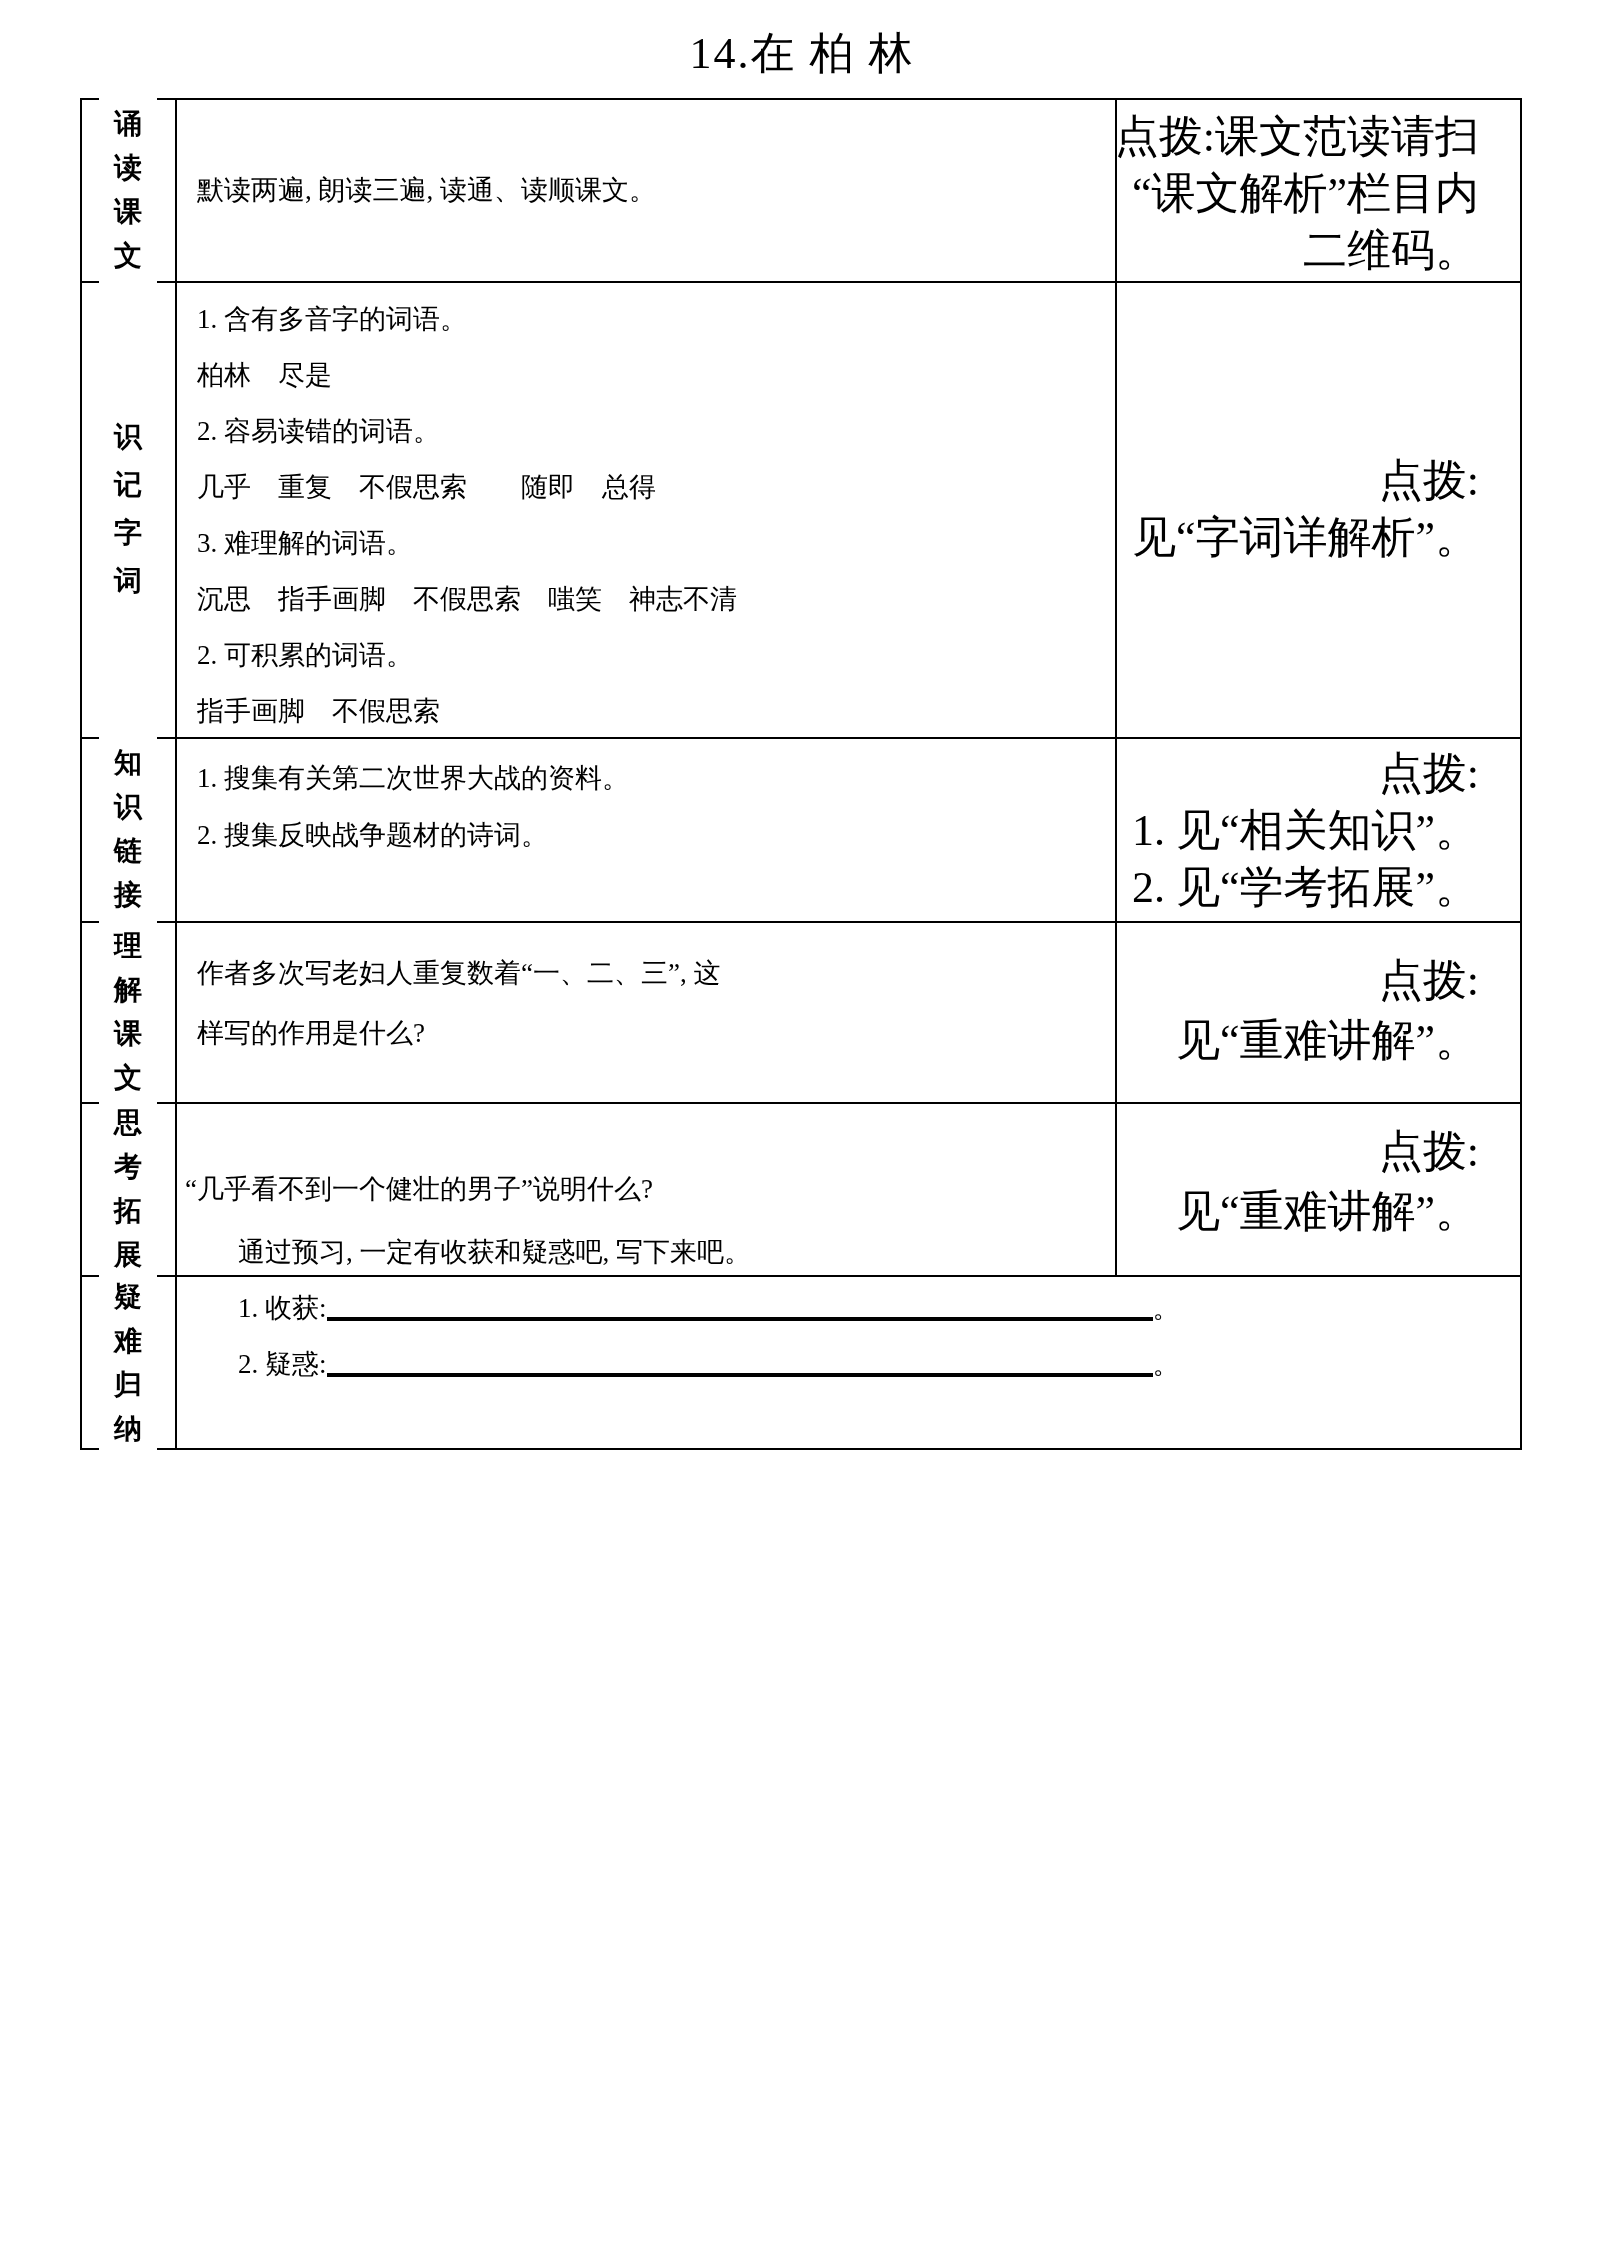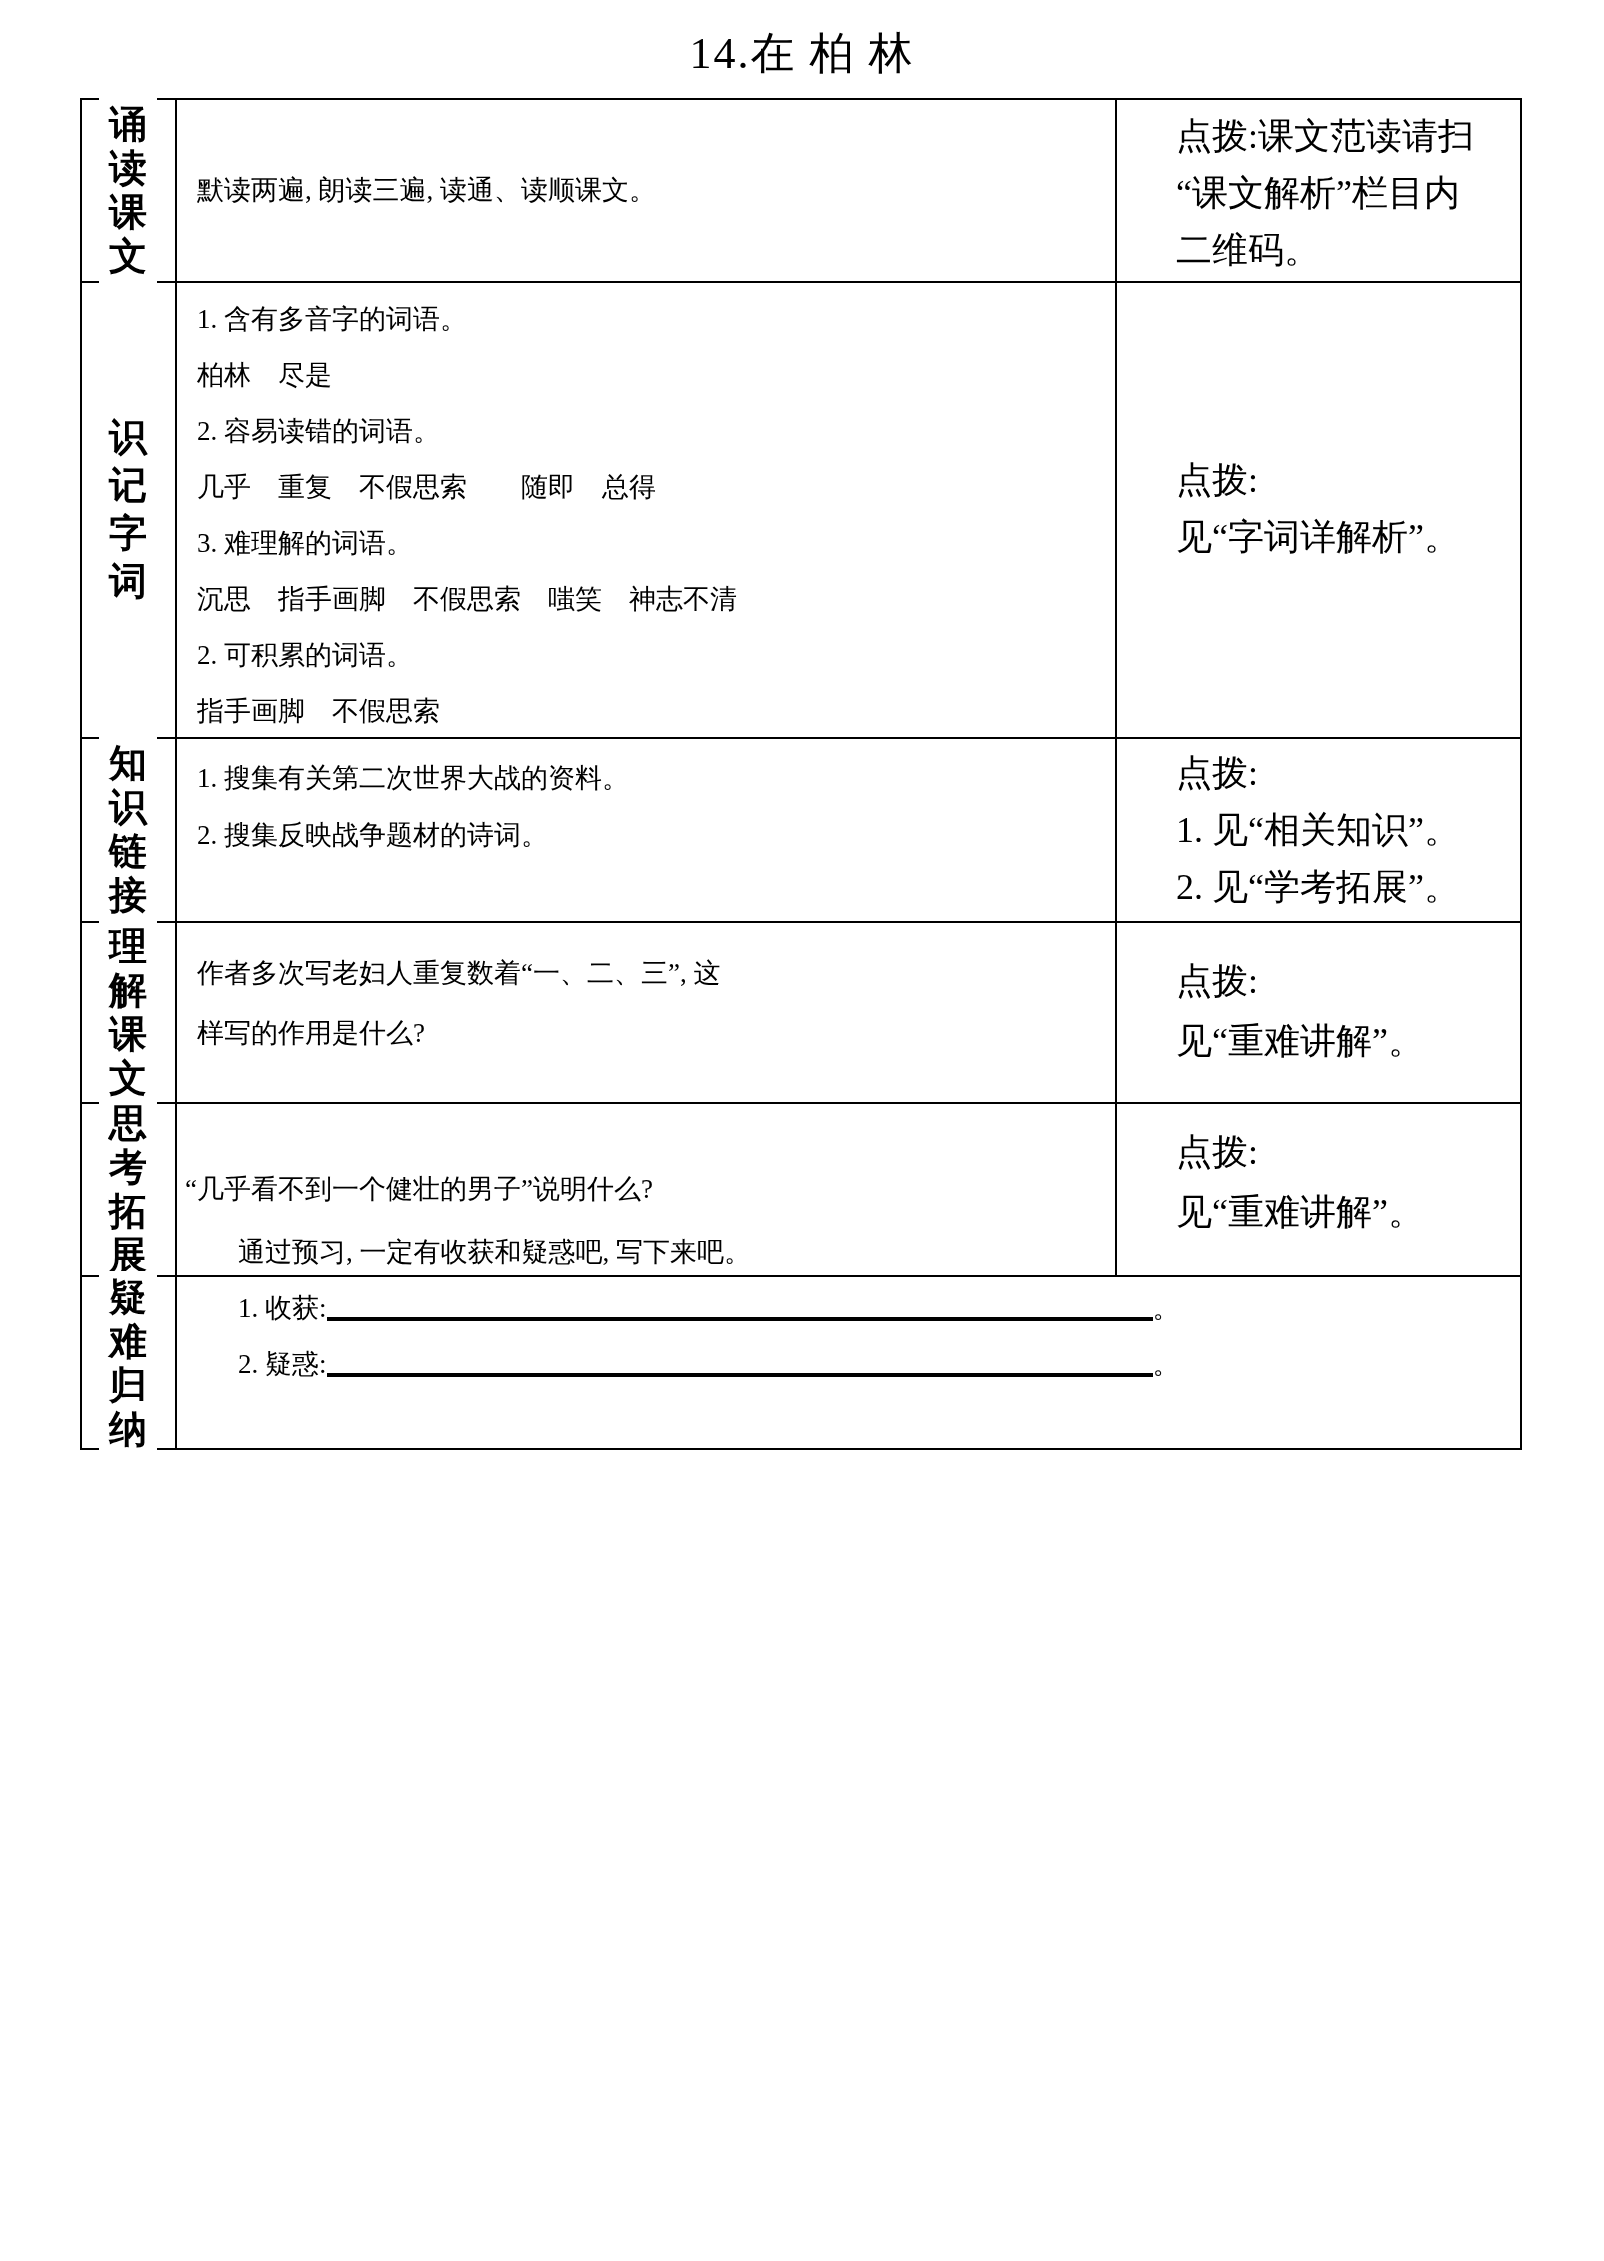--- a/index.html
+++ b/index.html
@@ -24,30 +24,30 @@
   
   .vlabel{
     position:absolute;left:19px;width:58px;
     background:#fff;
     display:flex;align-items:center;justify-content:center;
     z-index:5;
   }
   .vlabel .chars{
     font-family:"DejaVu Sans","Liberation Sans",sans-serif;
     font-weight:bold;
-    font-size:38px;
+    font-size:28px;
     line-height:44px;
     width:1.06em;
     word-break:break-all;
     text-align:center;
   }
   .vlabel.tall .chars{line-height:48px;}
   .cell{position:absolute;font-size:27px;line-height:56px;}
   .cell .ln{white-space:nowrap;}
-  .tipcell{position:absolute;left:1096px;width:392px;font-size:36px;line-height:57px;}
+  .tipcell{position:absolute;left:1007px;width:392px;font-size:44px;line-height:57px;text-align:right;}
   .vcenter{display:flex;flex-direction:column;justify-content:center;}
   .blank{
     display:inline-block;
     width:826px;
     height:36px;
     border-bottom:4px solid #000;
     vertical-align:text-bottom;
     margin-bottom:2px;
   }
 </style>

